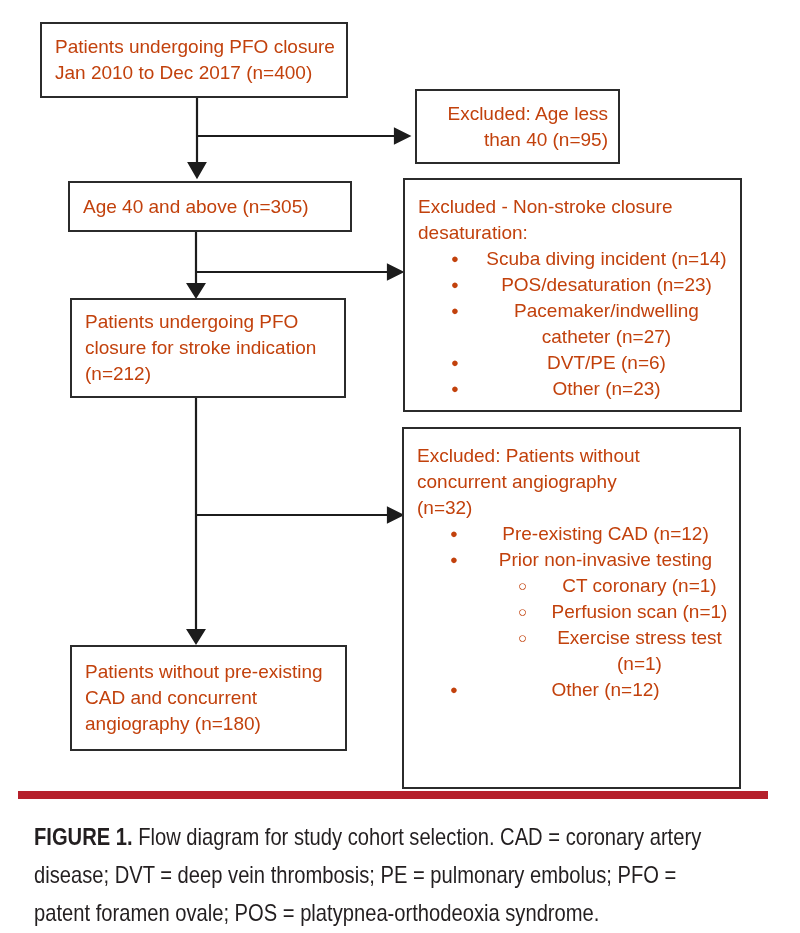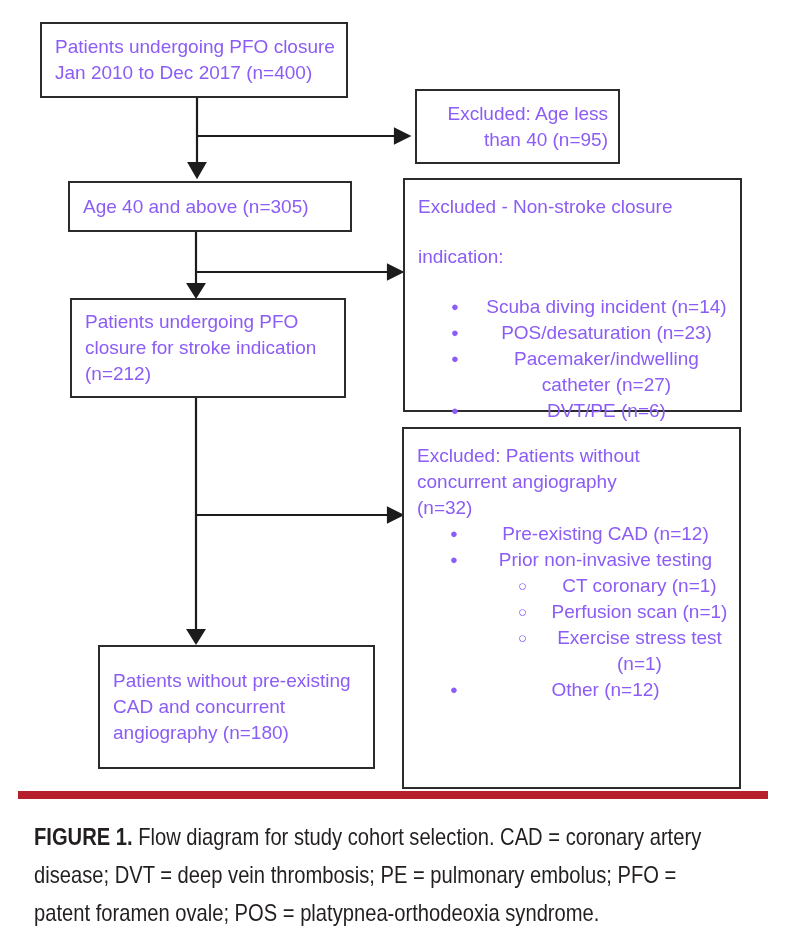--- a/index.html
+++ b/index.html
@@ -19,21 +19,21 @@
     position: absolute;
     left: 0;
     top: 0;
     z-index: 0;
   }
   .fbox {
     position: absolute;
     box-sizing: border-box;
     border: 2px solid #2b2b2b;
     background: #ffffff;
-    color: #8b5cf6;
+    color: #c2410c;
     font-size: 19px;
     line-height: 26px;
     z-index: 1;
     display: flex;
     flex-direction: column;
     justify-content: center;
     padding: 10px 10px 10px 13px;
   }
   .fbox.listbox {
     justify-content: flex-start;
@@ -72,23 +72,23 @@
     content: "\25CB";
     position: absolute;
     left: 0;
     top: 0;
     font-size: 15px;
   }
   
   .box-a  { left: 40px;  top: 22px;  width: 308px; height: 76px;  }
   .box-b  { left: 68px;  top: 181px; width: 284px; height: 51px;  }
   .box-c  { left: 70px;  top: 298px; width: 276px; height: 100px; }
-  .box-d  { left: 70px;  top: 645px; width: 277px; height: 124px; margin-left: 28px; }
+  .box-d  { left: 70px;  top: 645px; width: 277px; height: 106px; }
   .excl-1 { left: 415px; top: 89px;  width: 205px; height: 75px; text-align: right;  }
-  .excl-2 { left: 403px; top: 178px; width: 339px; height: 234px; gap: 24px; }
+  .excl-2 { left: 403px; top: 178px; width: 339px; height: 234px; }
   .excl-3 { left: 402px; top: 427px; width: 339px; height: 362px; }
 
   .rule {
     position: absolute;
     left: 18px;
     top: 791px;
     width: 750px;
     height: 8px;
     background: #b5202b;
   }
@@ -155,21 +155,21 @@
     <div class="bline">angiography (n=180)</div>
   </div>
 
   <div class="fbox excl-1">
     <div class="bline">Excluded: Age less</div>
     <div class="bline">than 40 (n=95)</div>
   </div>
 
   <div class="fbox excl-2 listbox">
     <div class="bline">Excluded - Non-stroke closure</div>
-    <div class="bline">indication:</div>
+    <div class="bline">desaturation:</div>
     <ul class="blist">
       <li>Scuba diving incident (n=14)</li>
       <li>POS/desaturation (n=23)</li>
       <li>Pacemaker/indwelling catheter (n=27)</li>
       <li>DVT/PE (n=6)</li>
       <li>Other (n=23)</li>
     </ul>
   </div>
 
   <div class="fbox excl-3 listbox">

